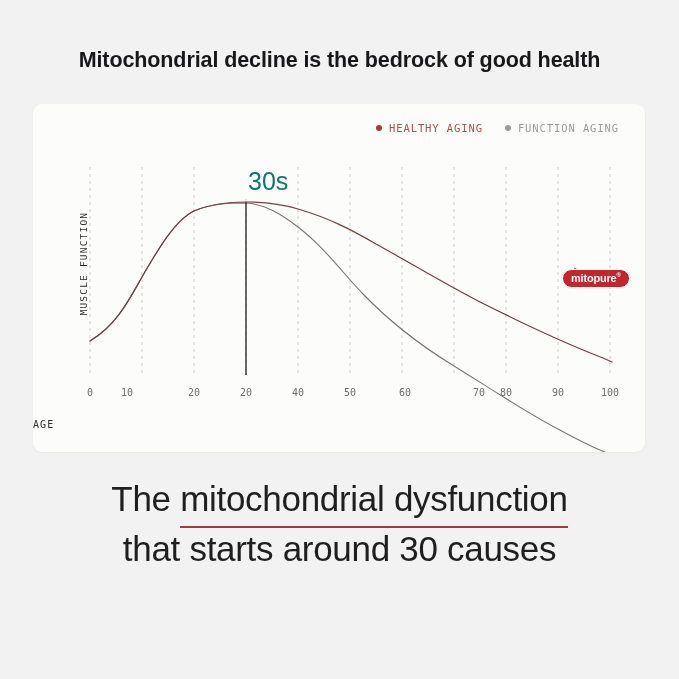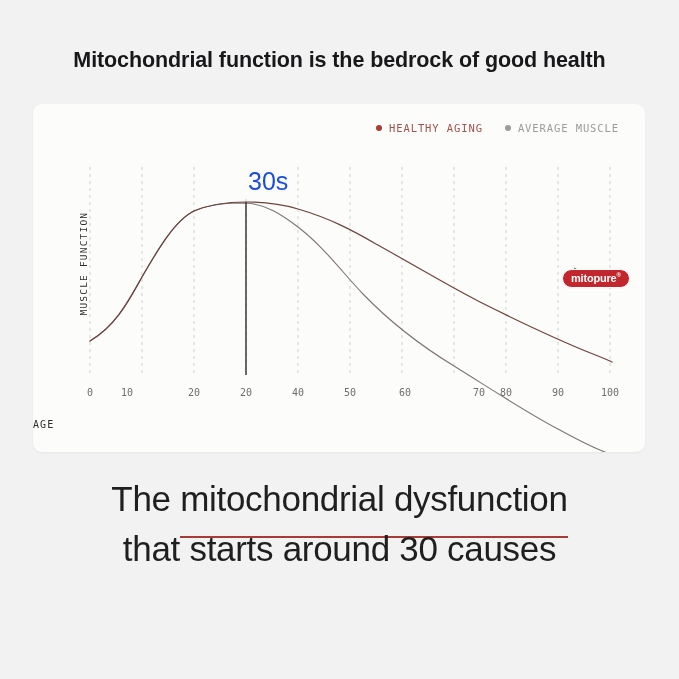--- a/index.html
+++ b/index.html
@@ -121,21 +121,21 @@
     font-size: 10px;
     color: #6d6d6d;
   }
 
   
   .annotation-30s {
     position: absolute;
     left: 215px;
     top: 63px;
     font-size: 25px;
-    color: #1d4ed8;
+    color: #0f766e;
     font-weight: 300;
     letter-spacing: 0px;
   }
 
   
   .badge {
     position: absolute;
     left: 529px;
     top: 165px;
     background: #c1272d;
@@ -164,39 +164,39 @@
     width: 679px;
     text-align: center;
     font-size: 35px;
     font-weight: 300;
     color: #1f1f1f;
     line-height: 1.43;
     letter-spacing: -0.3px;
   }
   .caption .underlined {
     border-bottom: 2px solid #a63b38;
-    padding-bottom: 18px;
+    padding-bottom: 8px;
   }
   .caption-line { display: block; }
 </style>
 </head>
 <body>
 
-<div class="headline">Mitochondrial function is the bedrock of good health</div>
+<div class="headline">Mitochondrial decline is the bedrock of good health</div>
 
 <div class="card">
 
   <div class="legend">
     <div class="legend-item">
       <span class="legend-dot healthy"></span>
       <span class="legend-label healthy">HEALTHY AGING</span>
     </div>
     <div class="legend-item">
       <span class="legend-dot average"></span>
-      <span class="legend-label average">AVERAGE MUSCLE</span>
+      <span class="legend-label average">FUNCTION AGING</span>
     </div>
   </div>
 
   <div class="plot-wrap">
 
     <svg class="plot-svg" width="612" height="348" viewBox="0 0 612 348">
 
       <g stroke="#cfcfcf" stroke-width="1" stroke-dasharray="3 4">
         <line x1="57" y1="63" x2="57" y2="271"></line>
         <line x1="109" y1="63" x2="109" y2="271"></line>

